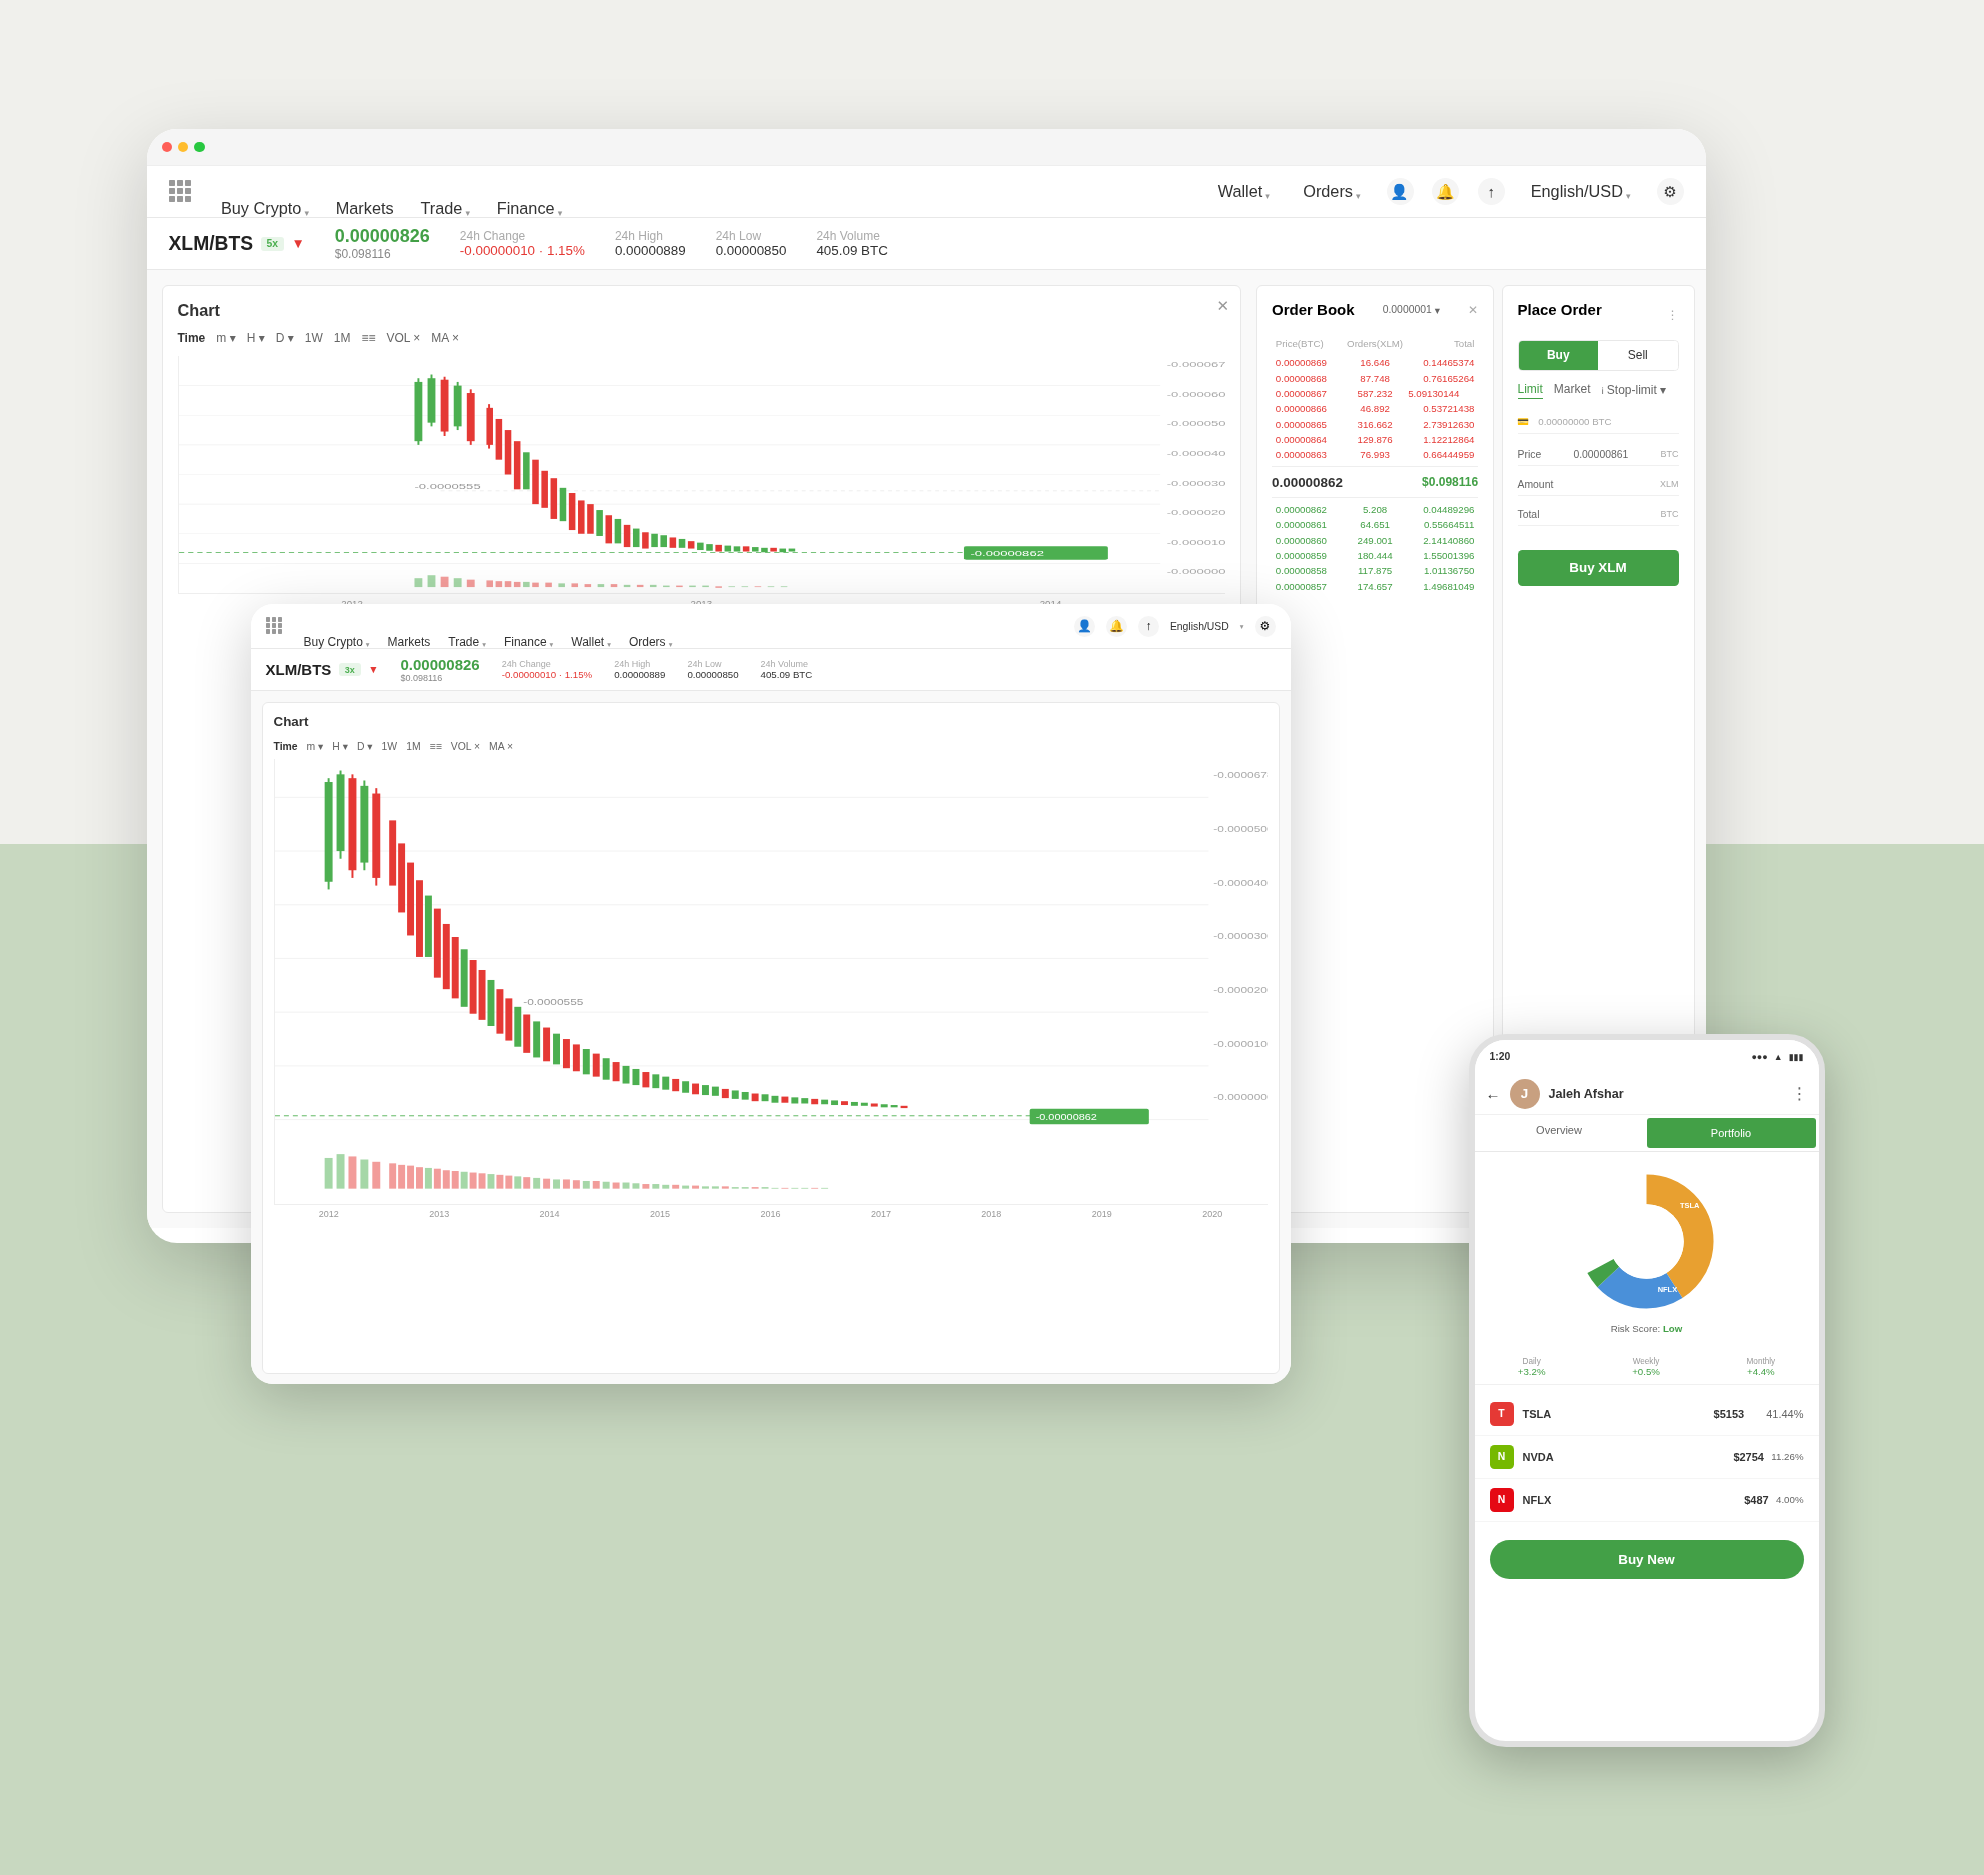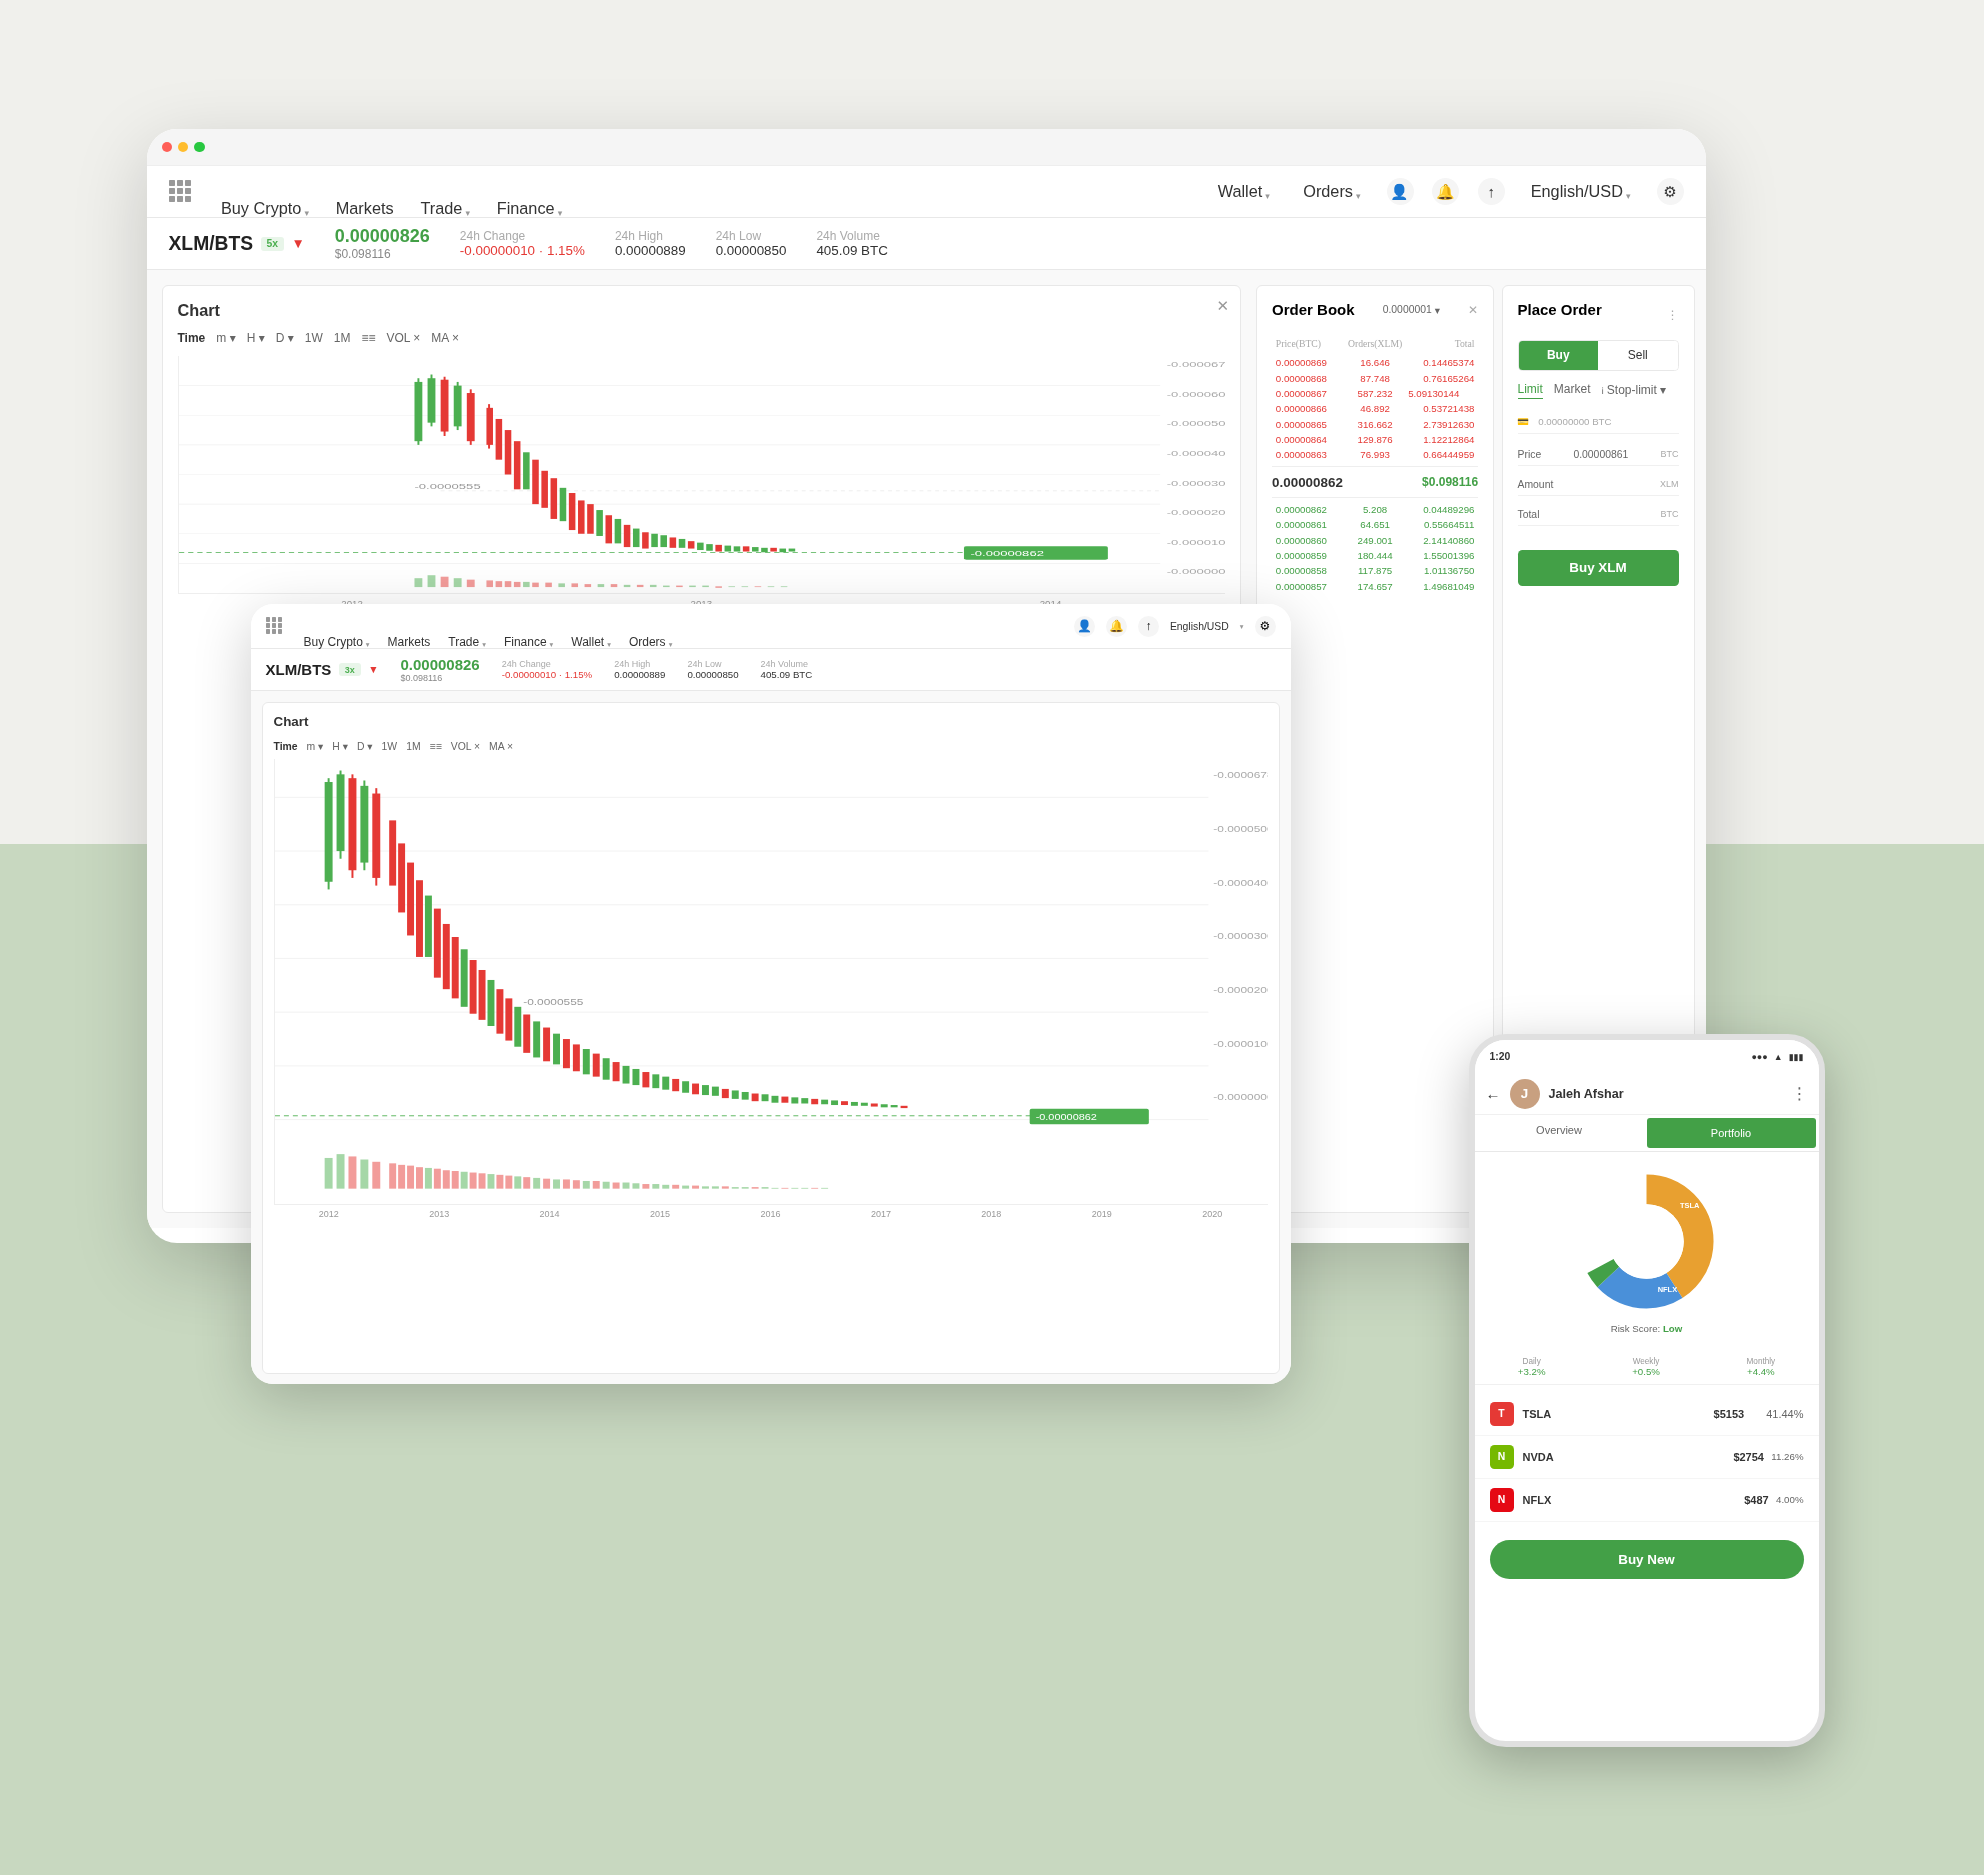--- a/index.html
+++ b/index.html
@@ -258,21 +258,20 @@
       align-items: center;
       gap: 3px;
     }
     .ob-col-headers {
       display: grid;
       grid-template-columns: 1fr 1fr 1fr;
       font-size: 9.7px;
       color: #aaa;
       margin-bottom: 6px;
       padding: 0 3.7px;
-      font-family: Liberation Serif, serif;
     }
     .ob-row {
       display: grid;
       grid-template-columns: 1fr 1fr 1fr;
       font-size: 9.7px;
       padding: 2.2px 3.7px;
     }
     .ob-row.sell { color: #e53935; }
     .ob-row.buy { color: #43a047; }
     .ob-mid-price {

